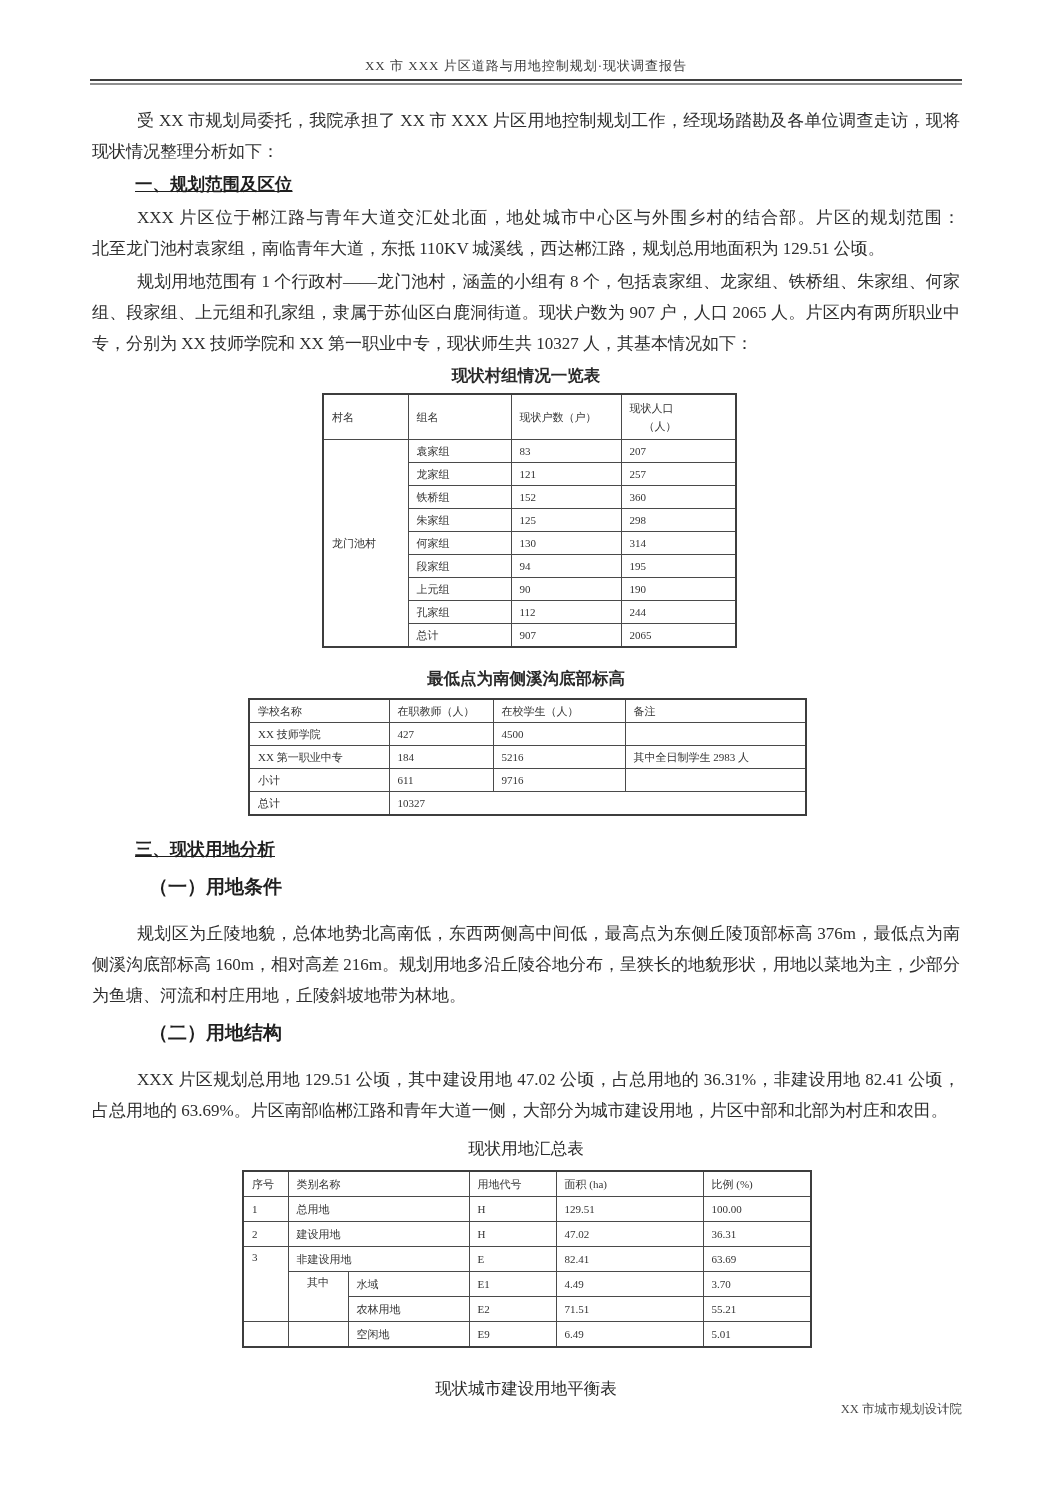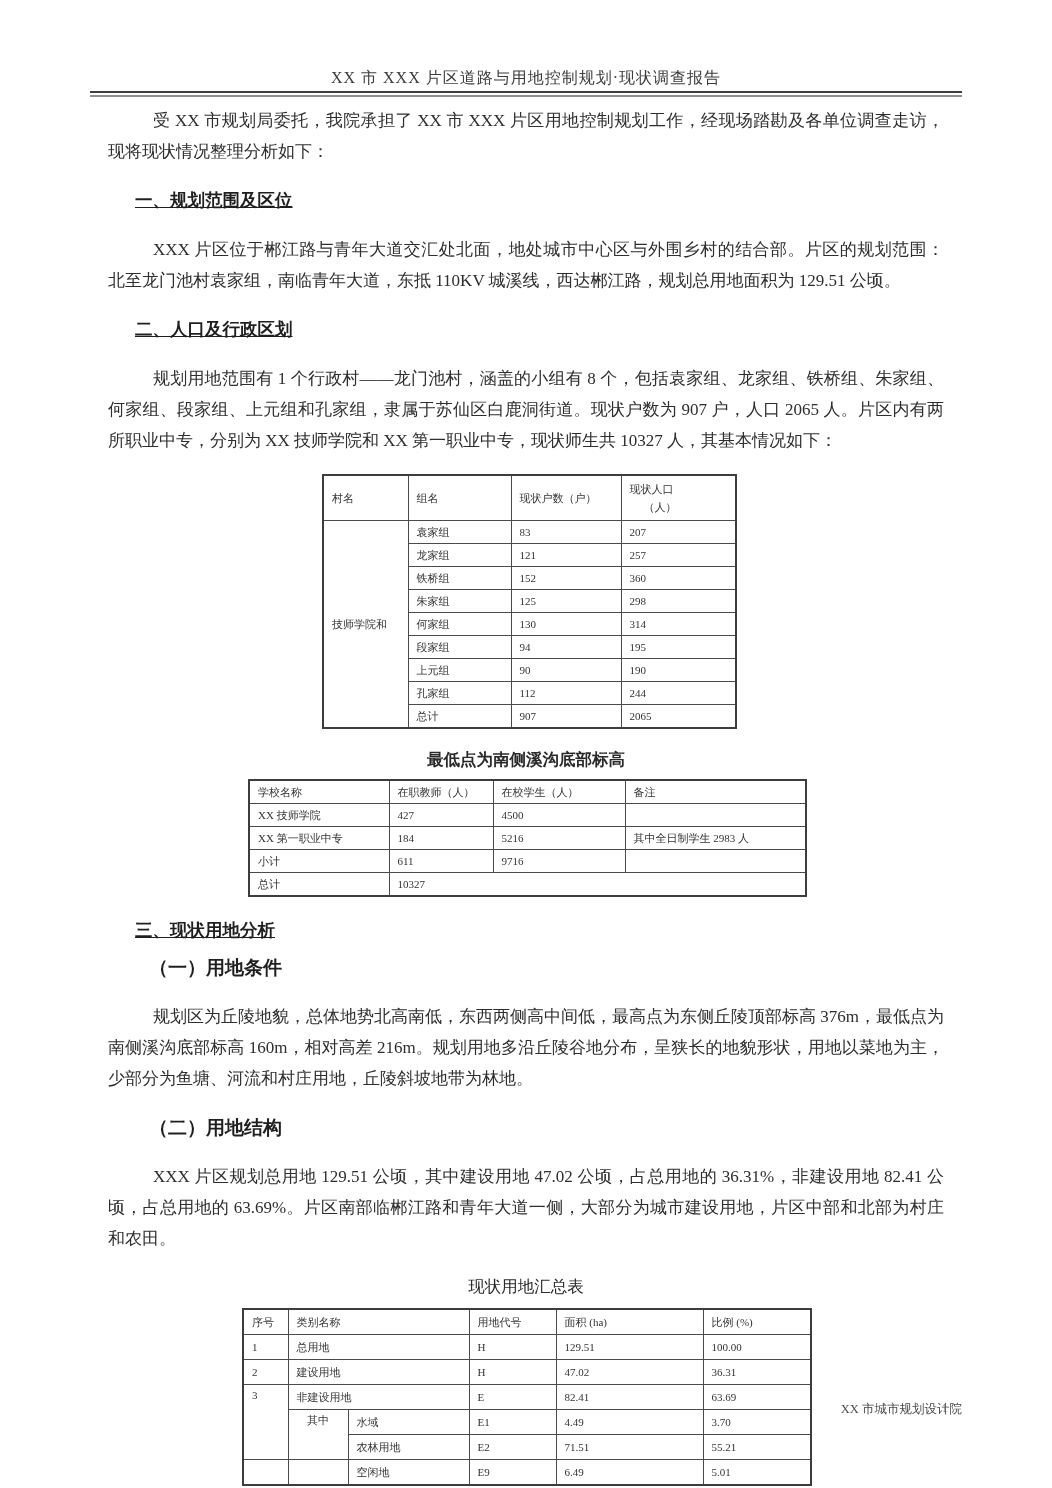--- a/index.html
+++ b/index.html
@@ -3,29 +3,29 @@
 <meta charset="utf-8">
 <style>
   html,body { margin:0; padding:0; background:#ffffff; }
   body {
     width:1052px; height:1488px; position:relative; overflow:hidden;
     font-family:"Liberation Serif","DejaVu Serif",serif;
     color:#2e2e2e;
   }
   .page-header { position:absolute; top:58px; left:90px; width:872px; }
   .page-header-title {
-    text-align:center; font-size:16px; color:#3c3c3c;
-    letter-spacing:1px; margin:12px 0 5px 0; line-height:16px;
+    text-align:center; font-size:13px; color:#3c3c3c;
+    letter-spacing:1px; margin:0 0 5px 0; line-height:16px;
   }
   .header-rule-1 { height:2px; background:#3f3f3f; }
   .header-rule-2 { height:2px; background:#8f8f8f; margin-top:2px; }
 
   .content { position:absolute; top:96px; left:90px; width:872px; font-size:17px; }
   .para {
-    margin:18px; line-height:31px; text-align:justify; text-indent:45px;
+    margin:2px; line-height:31px; text-align:justify; text-indent:45px;
     color:#2e2e2e;
   }
   .para.intro { margin-top:9px; }
   .heading-1 {
     font-weight:bold; font-size:17.5px; line-height:31px;
     text-indent:45px; margin:0; color:#1f1f1f;text-decoration:underline;
   }
   .heading-2 {
     font-weight:bold; font-size:19px; line-height:31px;
     text-indent:43px; margin:16px; color:#1f1f1f;
@@ -76,40 +76,40 @@
   <div class="header-rule-2"></div>
 </div>
 
 <div class="content">
 
   <p class="para intro">受 XX 市规划局委托，我院承担了 XX 市 XXX 片区用地控制规划工作，经现场踏勘及各单位调查走访，现将现状情况整理分析如下：</p>
 
   <p class="heading-1">一、规划范围及区位</p>
   <p class="para">XXX 片区位于郴江路与青年大道交汇处北面，地处城市中心区与外围乡村的结合部。片区的规划范围：　　　北至龙门池村袁家组，南临青年大道，东抵 110KV 城溪线，西达郴江路，规划总用地面积为 129.51 公顷。</p>
 
-  <p class="heading-1">二、人口及行政区划</p>
   <p class="para">规划用地范围有 1 个行政村——龙门池村，涵盖的小组有 8 个，包括袁家组、龙家组、铁桥组、朱家组、何家组、段家组、上元组和孔家组，隶属于苏仙区白鹿洞街道。现状户数为 907 户，人口 2065 人。片区内有两所职业中专，分别为 XX 技师学院和 XX 第一职业中专，现状师生共 10327 人，其基本情况如下：</p>
 
+  <p class="table-title bold t1-title">现状村组情况一览表</p>
 
   <table class="t1">
     <colgroup>
         <col style="width:85px">
         <col style="width:103px">
         <col style="width:110px">
         <col style="width:115px">
       </colgroup>
     <tbody>
         <tr class="hdr">
       <td>村名</td>
       <td>组名</td>
       <td>现状户数（户）</td>
       <td><span>现状人口</span><span class="pop-l2">（人）</span></td>
     </tr>
     <tr>
-      <td rowspan="9">技师学院和</td>
+      <td rowspan="9">龙门池村</td>
       <td>袁家组</td>
       <td>83</td>
       <td>207</td>
     </tr>
     <tr>
       <td>龙家组</td>
       <td>121</td>
       <td>257</td>
     </tr>
     <tr>

